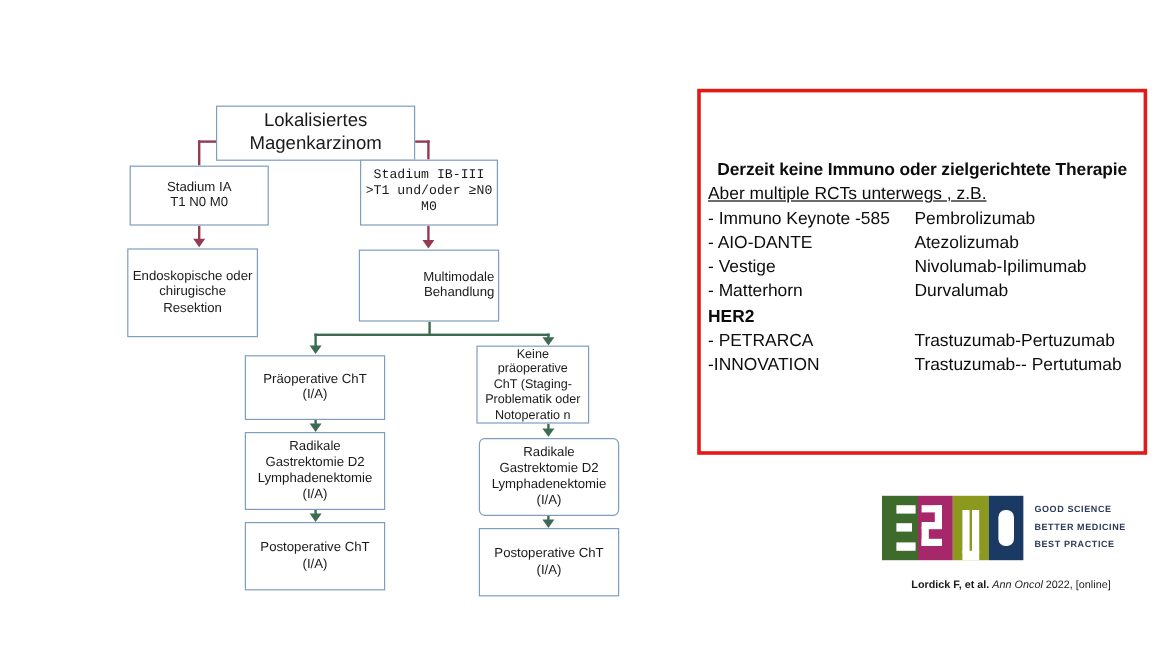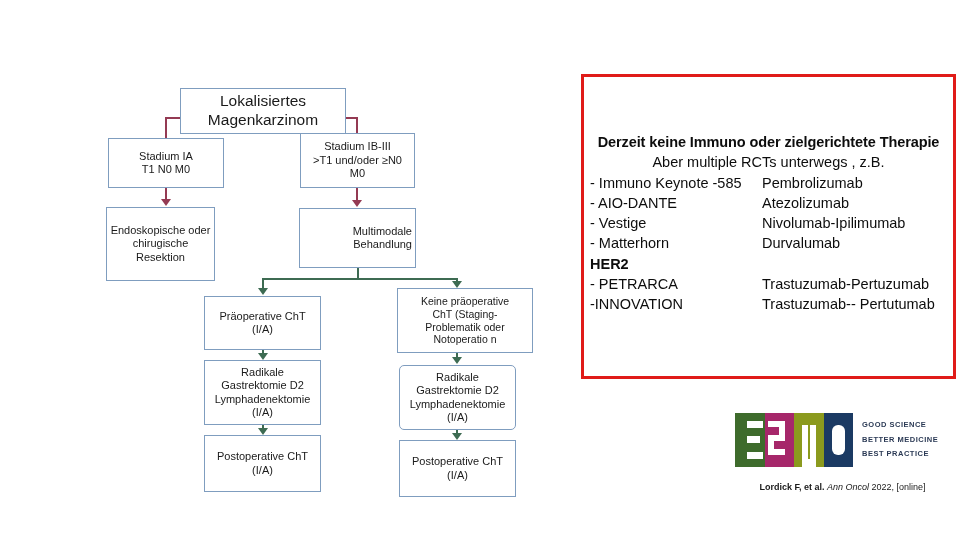--- a/index.html
+++ b/index.html
@@ -31,21 +31,21 @@
     padding: 2px 3px;
   }
   .node span { display: block; width: 100%; }
 
   .node-root       { left: 180px; top: 60px;  width: 166px; height: 46px;  font-size: 15.5px; }
   .node-stage-ia   { left: 108px; top: 138px; width: 116px; height: 50px;  font-size: 11px; }
   .node-stage-ibiii{ left: 300px; top: 133px; width: 115px; height: 55px;  font-size: 11px; }
   .node-resektion  { left: 106px; top: 207px; width: 109px; height: 74px;  font-size: 11px; }
   .node-multimodal { left: 299px; top: 208px; width: 117px; height: 60px;  font-size: 11px; }
   .node-praeop     { left: 204px; top: 296px; width: 117px; height: 54px;  font-size: 11px; }
-  .node-keine      { left: 397px; top: 288px; width: 136px; height: 65px;  font-size: 10.5px; }
+  .node-keine      { left: 397px; top: 288px; width: 94px; height: 65px;  font-size: 10.5px; }
   .node-radikal-l  { left: 204px; top: 360px; width: 117px; height: 65px;  font-size: 11px; }
   .node-radikal-r  { left: 399px; top: 365px; width: 117px; height: 65px;  font-size: 11px; border-radius: 5px; }
   .node-postop-l   { left: 204px; top: 435px; width: 117px; height: 57px;  font-size: 11px; }
   .node-postop-r   { left: 399px; top: 440px; width: 117px; height: 57px;  font-size: 11px; }
 
   
   .conn {
     position: absolute;
     background: #943a53;
   }
@@ -76,21 +76,22 @@
     font-size: 14.5px;
     color: #0d0d0d;
     line-height: 1.40;
   }
   .rb-head {
     font-weight: bold;
     text-align: center;
     letter-spacing: -0.1px;
   }
   .rb-sub {
-    text-align: center;
+    text-align: left;
+    text-decoration: underline;
   }
   .rb-row {
     display: flex;
   }
   .rb-row .trial { flex: 0 0 172px; white-space: pre; }
   .rb-row .drug  { flex: 1 1 auto; }
   .rb-her2 { font-weight: bold; }
 
   
   .esmo {
@@ -160,21 +161,21 @@
 <div class="arrow green" style="left: 452px; top: 433px; border-top-color: rgb(61, 107, 82);"></div>
 
 <div class="node node-root" style="border-color: rgb(127, 157, 191); margin-top: 28px;">
   <span>Lokalisiertes<br>Magenkarzinom</span>
 </div>
 
 <div class="node node-stage-ia" style="border-color: rgb(127, 157, 191);">
   <span>Stadium IA<br>T1 N0 M0</span>
 </div>
 
-<div class="node node-stage-ibiii" style="border-color: rgb(127, 157, 191);">
+<div class="node node-stage-ibiii" style="border-color: rgb(127, 157, 191); font-family: Liberation Mono, monospace;">
   <span>Stadium IB-III<br>&gt;T1 und/oder ≥N0<br>M0</span>
 </div>
 
 <div class="node node-resektion" style="border-color: rgb(127, 157, 191);">
   <span>Endoskopische oder<br>chirugische<br>Resektion</span>
 </div>
 
 <div class="node node-multimodal" style="border-color: rgb(127, 157, 191); text-align: right;">
   <span>Multimodale<br>Behandlung</span>
 </div>

